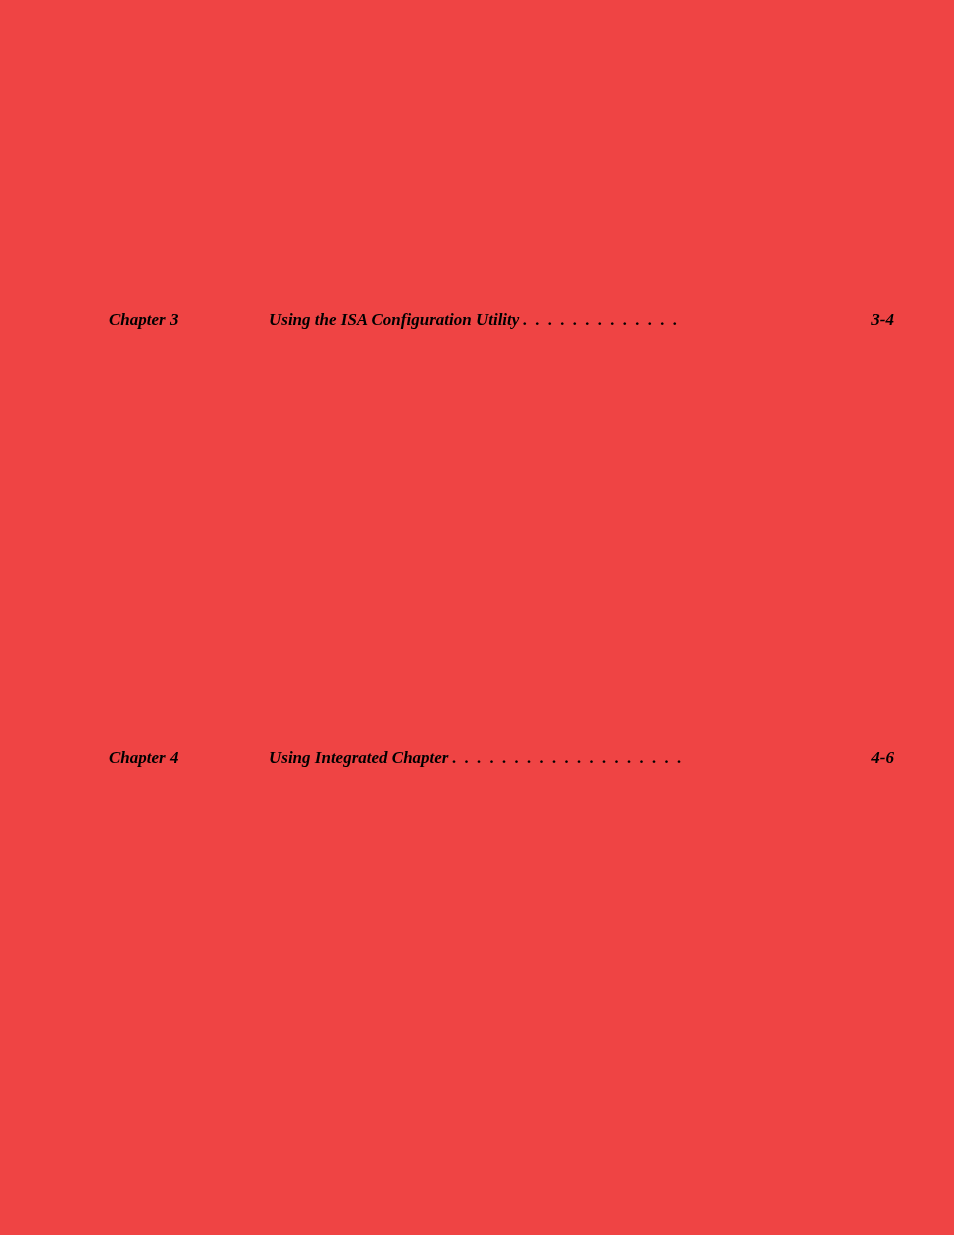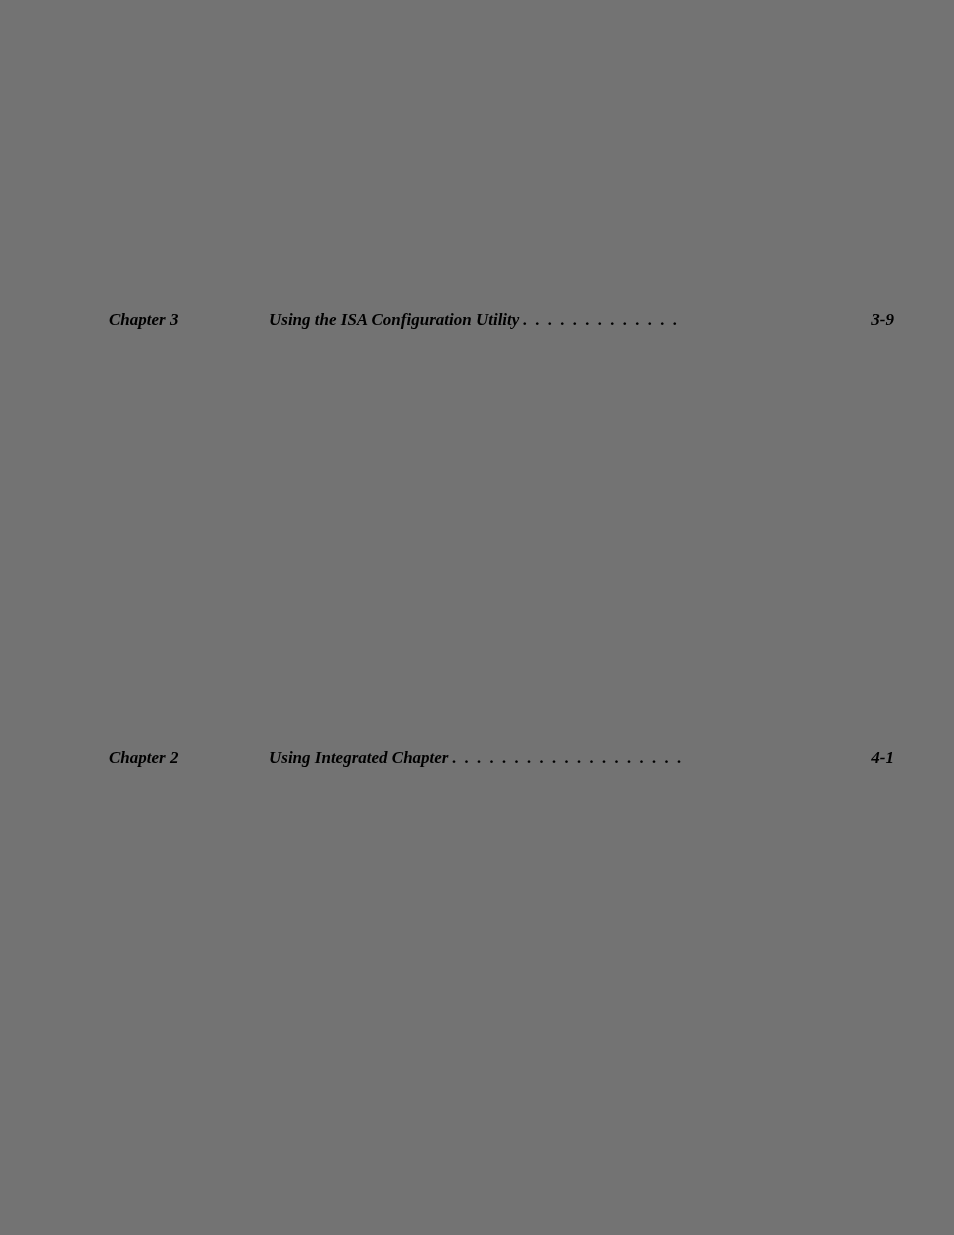--- a/index.html
+++ b/index.html
@@ -12,21 +12,21 @@
       background: #ffffff;
       width: 954px;
       min-height: 1235px;
       font-family: 'Times New Roman', Times, serif;
       position: relative;
     }
 
     .page {
       width: 954px;
       min-height: 1235px;
-      background: #737373;
+      background: #ef4444;
       padding: 18px;
       position: relative;
     }
 
     .toc-entry {
       display: flex;
       align-items: baseline;
       position: absolute;
       left: 109px;
       right: 60px;
@@ -77,26 +77,26 @@
 </head>
 <body>
 
 <div class="page">
 
   <div class="toc-entry entry-chapter3">
     <span class="chapter-label">Chapter 3</span>
     <span class="chapter-title">
       <span>Using the ISA Configuration Utility</span>
       <span class="dots">. . . . . . . . . . . . .</span>
-      <span class="page-num">3-9</span>
+      <span class="page-num">3-4</span>
     </span>
   </div>
 
   <div class="toc-entry entry-chapter4">
-    <span class="chapter-label">Chapter 2</span>
+    <span class="chapter-label">Chapter 4</span>
     <span class="chapter-title">
       <span>Using Integrated Chapter</span>
       <span class="dots">. . . . . . . . . . . . . . . . . . .</span>
-      <span class="page-num">4-1</span>
+      <span class="page-num">4-6</span>
     </span>
   </div>
 
 </div>
 
 </body></html>

